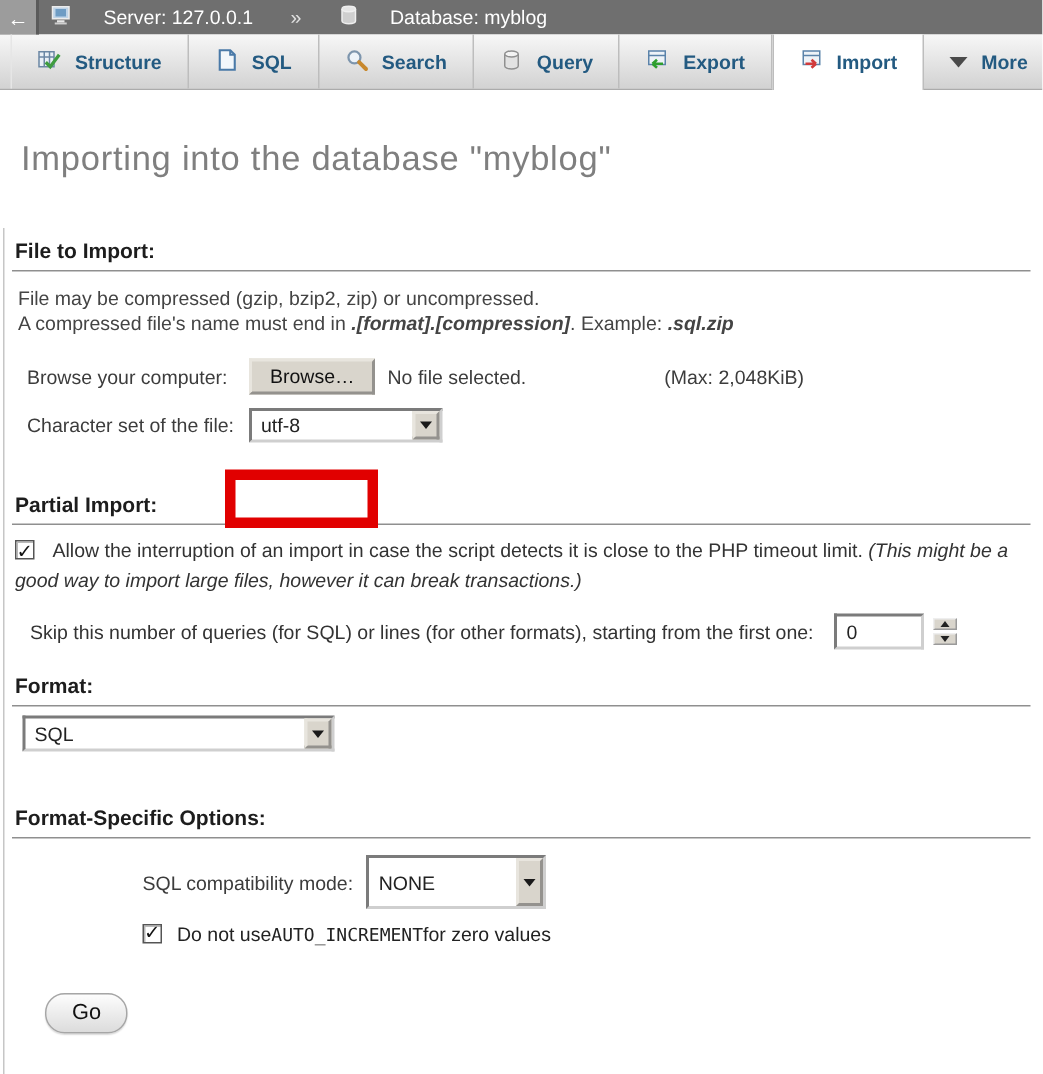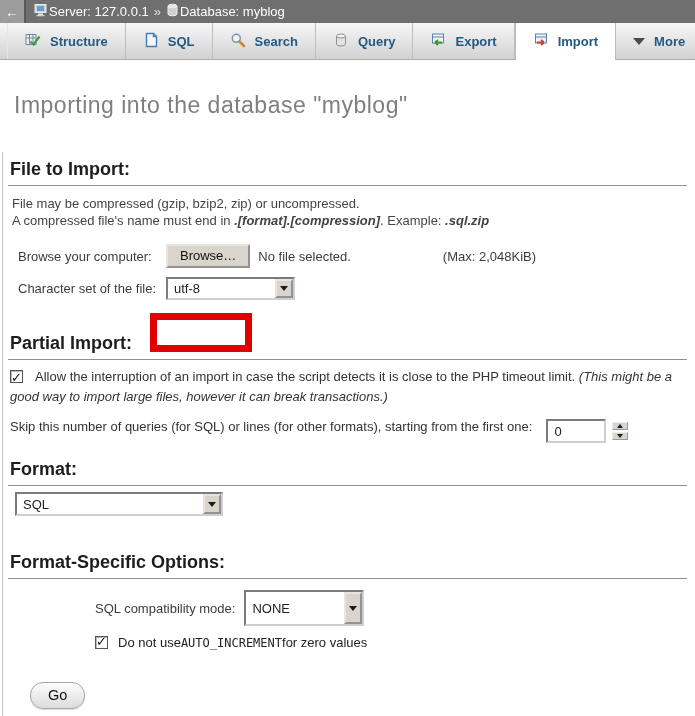--- a/index.html
+++ b/index.html
@@ -3,41 +3,41 @@
 <meta charset="utf-8">
 <style>
   * { margin:0; padding:0; box-sizing:border-box; }
   html,body { width:695px; height:716px; background:#fff; overflow:hidden;
     font-family:"Liberation Sans","DejaVu Sans",sans-serif; font-size:13px; color:#3c3c3c; }
 
   
   .topbar { height:23px; background:#6f6f6f; display:flex; align-items:center; color:#fff; }
   .backbox { width:26px; height:23px; background:#9c9c9c; border-right:2px solid #5a5a5a;
     display:flex; align-items:center; justify-content:center; color:#fff; font-size:14px; cursor:pointer; }
-  .crumb { display:flex; align-items:center; gap:1px; margin-left:8px; }
+  .crumb { display:flex; align-items:center; gap:21px; margin-left:8px; }
   .crumb .sep { margin:0 4px; color:#e0e0e0; }
   .crumb a { color:#fff; text-decoration:none; }
   .mini-icon { display:inline-block; vertical-align:middle; }
 
   
   .tabbar { height:37px; background:linear-gradient(#f7f7f7,#d2d2d2); border-bottom:1px solid #ababab;
     display:flex; align-items:stretch; }
   .tab { display:flex; align-items:center; gap:9px; padding:0 17px; border-right:1px solid #bdbdbd;
     font-weight:bold; color:#235a81; cursor:pointer; white-space:nowrap; }
   .tab:first-child { border-left:1px solid #e6e6e6; margin-left:7px; }
   .tab.active { background:#fff; border-left:1px solid #bdbdbd; margin-bottom:-1px; }
   .tri-down { width:0; height:0; border-left:6px solid transparent; border-right:6px solid transparent;
     border-top:7px solid #4a4a4a; }
 
   
   .content { position:relative; padding:0 8px 0 8px; }
   .frame-line { position:absolute; left:2px; top:60px; width:1px; height:656px; background:#c6c6c6; }
   h1 { font-weight:normal; font-size:23px; color:#7f7f7f; margin:32px 0 0 6px; letter-spacing:.5px; }
 
-  .section-title { font-weight:bold; font-size:18px; color:#1d1d1d; border-bottom:1px solid #8f8f8f;
+  .section-title { font-weight:bold; font-size:14px; color:#1d1d1d; border-bottom:1px solid #8f8f8f;
     padding:0 0 5px 2px; }
   .s1 { margin-top:40px; } .s2 { margin-top:33px; } .s3 { margin-top:16px; } .s4 { margin-top:36px; }
 
   .para { margin:9px 0 0 4px; line-height:17px; color:#444; }
   .bold { font-weight:bold;font-style:italic; }
   .row { display:flex; align-items:center; margin-left:10px; }
   .browse-row { margin-top:15px; }
   .charset-row { margin-top:9px; }
   .label-file { width:148px; }
   .label-charset { width:148px; }
@@ -68,21 +68,21 @@
   
   .cbx { width:13px; height:13px; background:#fff; border:1px solid #555;
     box-shadow: inset 1px 1px 0 #b9b9b9; position:relative; display:inline-block;
     vertical-align:-2px; cursor:pointer; flex:none; }
   .cbx.checked::after { content:"✓"; position:absolute; left:0px; top:-3px; font-size:13px;
     font-weight:bold; color:#111; }
 
   .allow-para { margin:7px 0 0 2px; line-height:19.5px; color:#333; }
   .allow-para .cbx { margin-right:12px; }
   .italic { font-style:italic; }
-  .skip-row { display:flex; margin-top:13px; margin-left:2px; color:#333; }
+  .skip-row { display:flex; align-items:center; margin-top:13px; margin-left:12px; color:#333; }
   .skip-row .spinner { margin-left:14px; }
 
   .compat-row { margin-top:11px; margin-left:87px; display:flex; align-items:center; }
   .compat-row .lbl { margin-right:9px; }
   .autoinc-row { margin-top:9px; margin-left:87px; display:flex; align-items:center; color:#222;text-align:center; }
   .autoinc-row .cbx { margin-right:10px; }
   .mono { font-family:"DejaVu Sans Mono","Liberation Mono",monospace; font-size:12px; }
 
   .go-btn { margin:32px 0 0 22px; border-radius:13px; border:1px solid #a6a6a6;
     background:linear-gradient(#fdfdfd,#dcdcdc); padding:4px 17px 5px 17px; font-size:14.5px;

